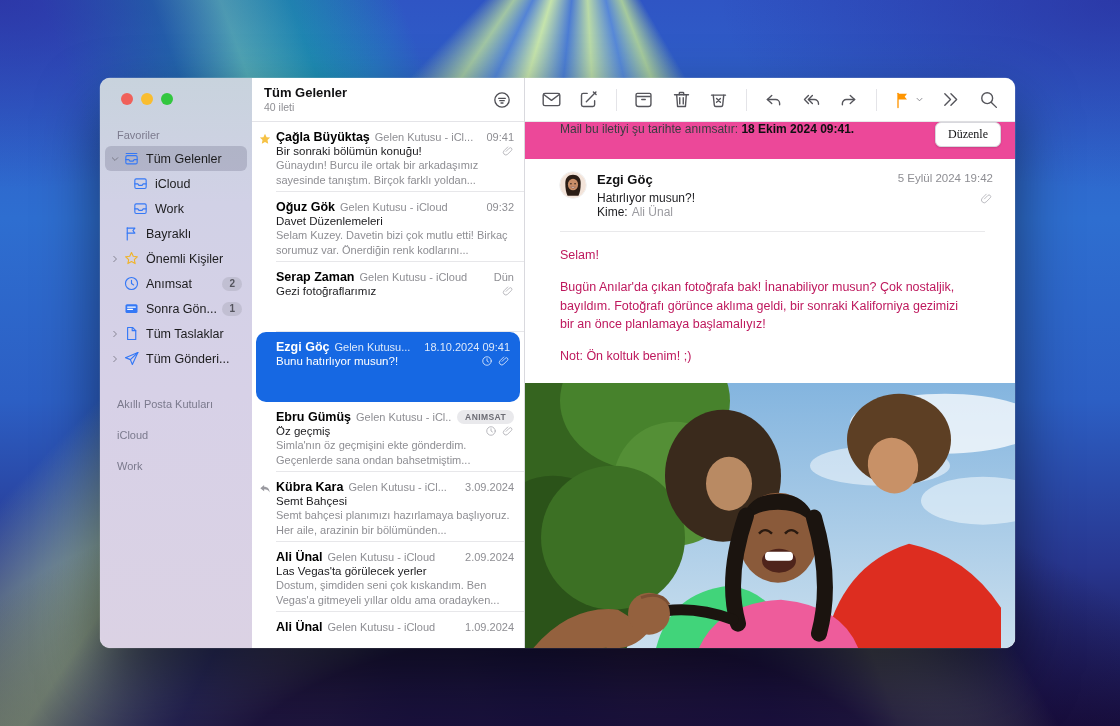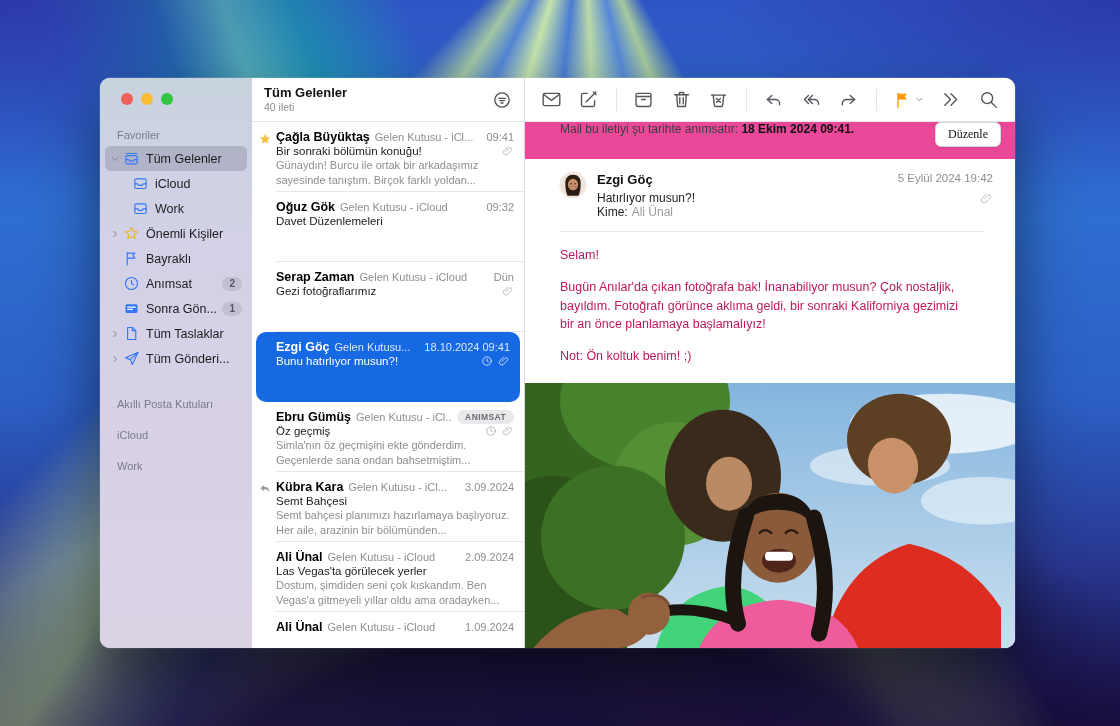--- a/index.html
+++ b/index.html
@@ -145,41 +145,41 @@
           <div class="sb-item indent">
             <span class="sb-icon">
               <svg viewBox="0 0 24 24">
                 <rect x="4" y="5.5" width="16" height="13.5" rx="2"></rect>
                 <path d="M4 12.5h4.2l1.6 2.2h4.4l1.6-2.2H20"></path>
               </svg>
             </span>
             <span class="sb-label">Work</span>
           </div>
           <div class="sb-item">
-            <span class="sb-chevron">
-              <svg viewBox="0 0 24 24">
-                <path d="M9 5.5l6.5 6.5L9 18.5"></path>
-              </svg>
-            </span>
-            <span class="sb-icon" style="color: rgb(240, 180, 41);">
-              <svg viewBox="0 0 24 24">
-                <path d="M12 3.6l2.5 5.2 5.7.7-4.2 4 1.1 5.7L12 16.4l-5.1 2.8 1.1-5.7-4.2-4 5.7-.7z"></path>
-              </svg>
-            </span>
-            <span class="sb-label">Önemli Kişiler</span>
-          </div>
-          <div class="sb-item">
             <span class="sb-chevron"></span>
             <span class="sb-icon">
               <svg viewBox="0 0 24 24">
                 <path d="M6 21V4"></path>
                 <path d="M6 4.5h10.8L14 8l2.8 3.5H6"></path>
               </svg>
             </span>
             <span class="sb-label">Bayraklı</span>
+          </div>
+          <div class="sb-item">
+            <span class="sb-chevron">
+              <svg viewBox="0 0 24 24">
+                <path d="M9 5.5l6.5 6.5L9 18.5"></path>
+              </svg>
+            </span>
+            <span class="sb-icon" style="color: rgb(240, 180, 41);">
+              <svg viewBox="0 0 24 24">
+                <path d="M12 3.6l2.5 5.2 5.7.7-4.2 4 1.1 5.7L12 16.4l-5.1 2.8 1.1-5.7-4.2-4 5.7-.7z"></path>
+              </svg>
+            </span>
+            <span class="sb-label">Önemli Kişiler</span>
           </div>
           <div class="sb-item">
             <span class="sb-chevron"></span>
             <span class="sb-icon">
               <svg viewBox="0 0 24 24">
                 <circle cx="12" cy="12" r="8.5"></circle>
                 <path d="M12 7.5V12l3 2"></path>
               </svg>
             </span>
             <span class="sb-label">Anımsat</span>
@@ -271,20 +271,21 @@
           </div>
           <div class="msg-row">
             <div class="m1">
               <span class="m-sender">Oğuz Gök</span>
               <span class="m-mailbox">Gelen Kutusu - iCloud</span>
               <span class="m-time">09:32</span>
             </div>
             <div class="m2">
               <span class="m-subject">Davet Düzenlemeleri</span>
             </div>
+            <div class="m-preview">Selam Kuzey. Davetin bizi çok mutlu etti! Birkaç sorumuz var. Önerdiğin renk kodlarını...</div>
           </div>
           <div class="msg-row">
             <div class="m1">
               <span class="m-sender">Serap Zaman</span>
               <span class="m-mailbox">Gelen Kutusu - iCloud</span>
               <span class="m-time">Dün</span>
             </div>
             <div class="m2">
               <span class="m-subject">Gezi fotoğraflarımız</span>
               <span class="m-ic">

